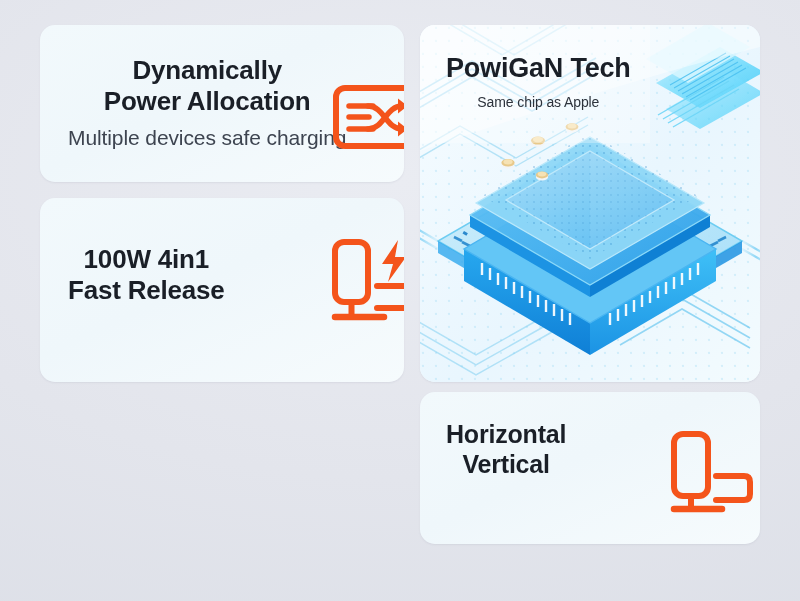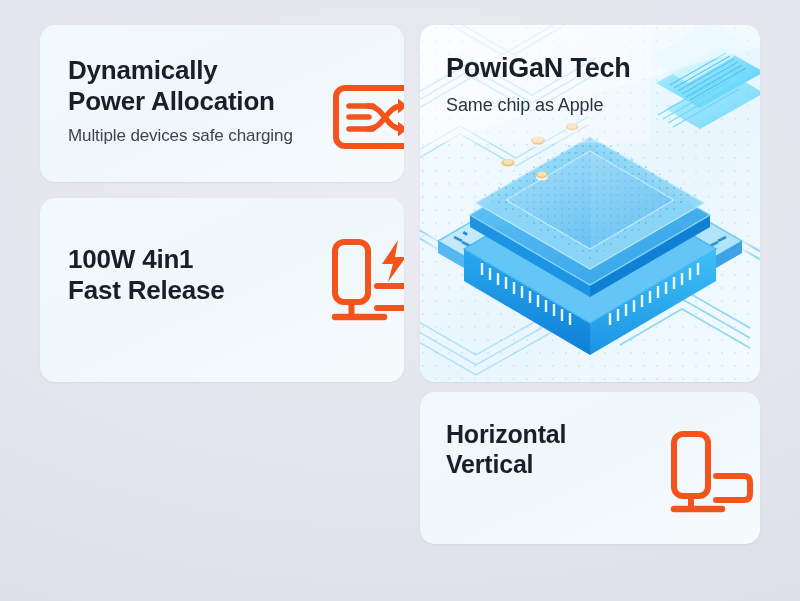--- a/index.html
+++ b/index.html
@@ -37,35 +37,36 @@
   .card-inner {
     position: absolute;
     left: 0; top: 0; right: 0; bottom: 0;
   }
 
   .text-block {
     position: absolute;
     left: 28px;
     top: 50%;
     transform: translateY(-50%);
+    text-align: center;
   }
 
   .title {
     font-size: 26px;
     font-weight: 700;
     line-height: 1.18;
     color: #1a1f27;
     letter-spacing: -0.2px;
     white-space: pre-line;
     margin: 0;
   }
 
   .subtitle {
     margin: 9px 0 0 0;
-    font-size: 17px;
+    font-size: 21px;
     font-weight: 400;
     line-height: 1.25;
     color: #3d4450;
     letter-spacing: -0.1px;
   }
 
   .icon-wrap {
     position: absolute;
     display: flex;
     align-items: center;
@@ -118,21 +119,21 @@
     left: 26px;
     top: 28px;
     transform: none;
     z-index: 5;
   }
   #card-powigan .title {
     font-size: 27px;
     color: #1a1f27;
   }
   #card-powigan .subtitle {
-    font-size: 18px;
+    font-size: 14px;
     color: #2d333c;
   }
 
   .ico { display: block; }
 </style>
 </head>
 <body>
 
 <div id="board">
 

